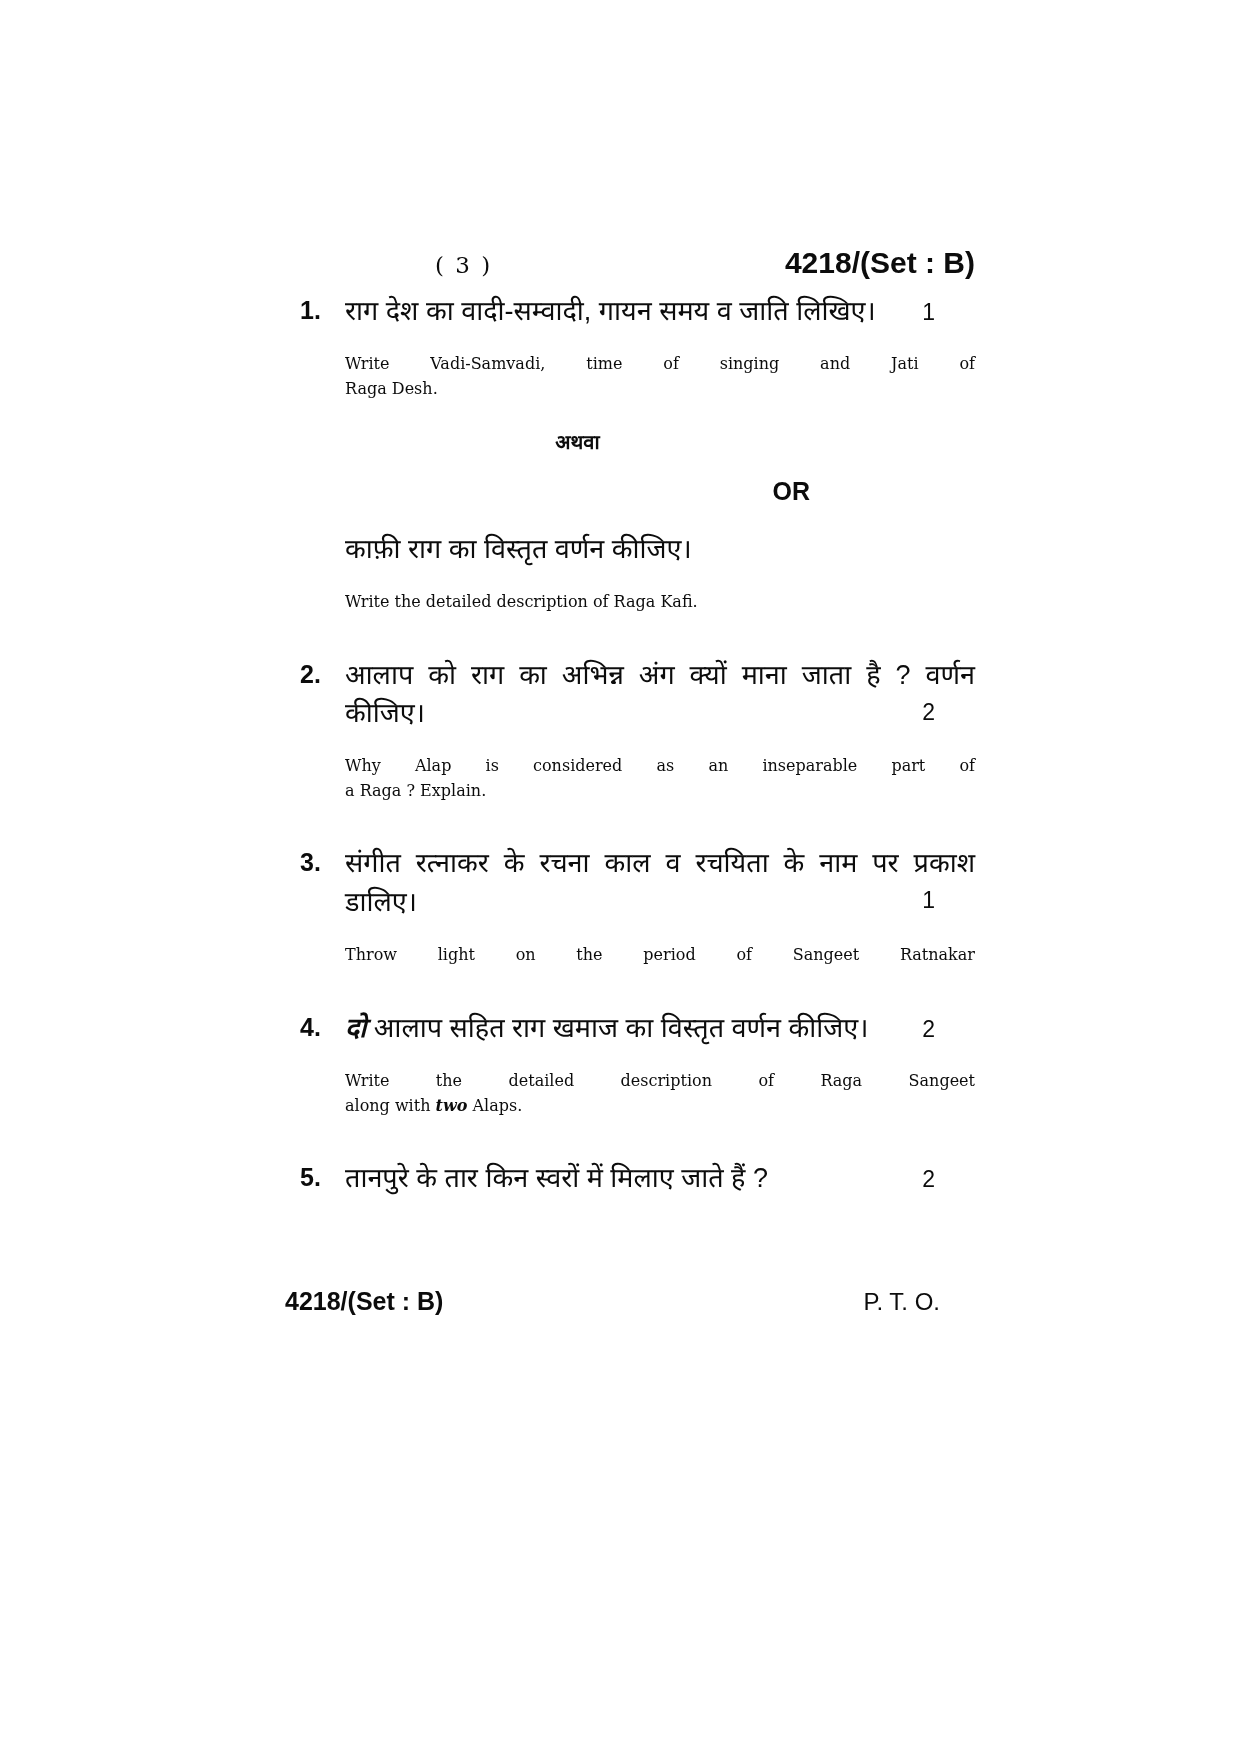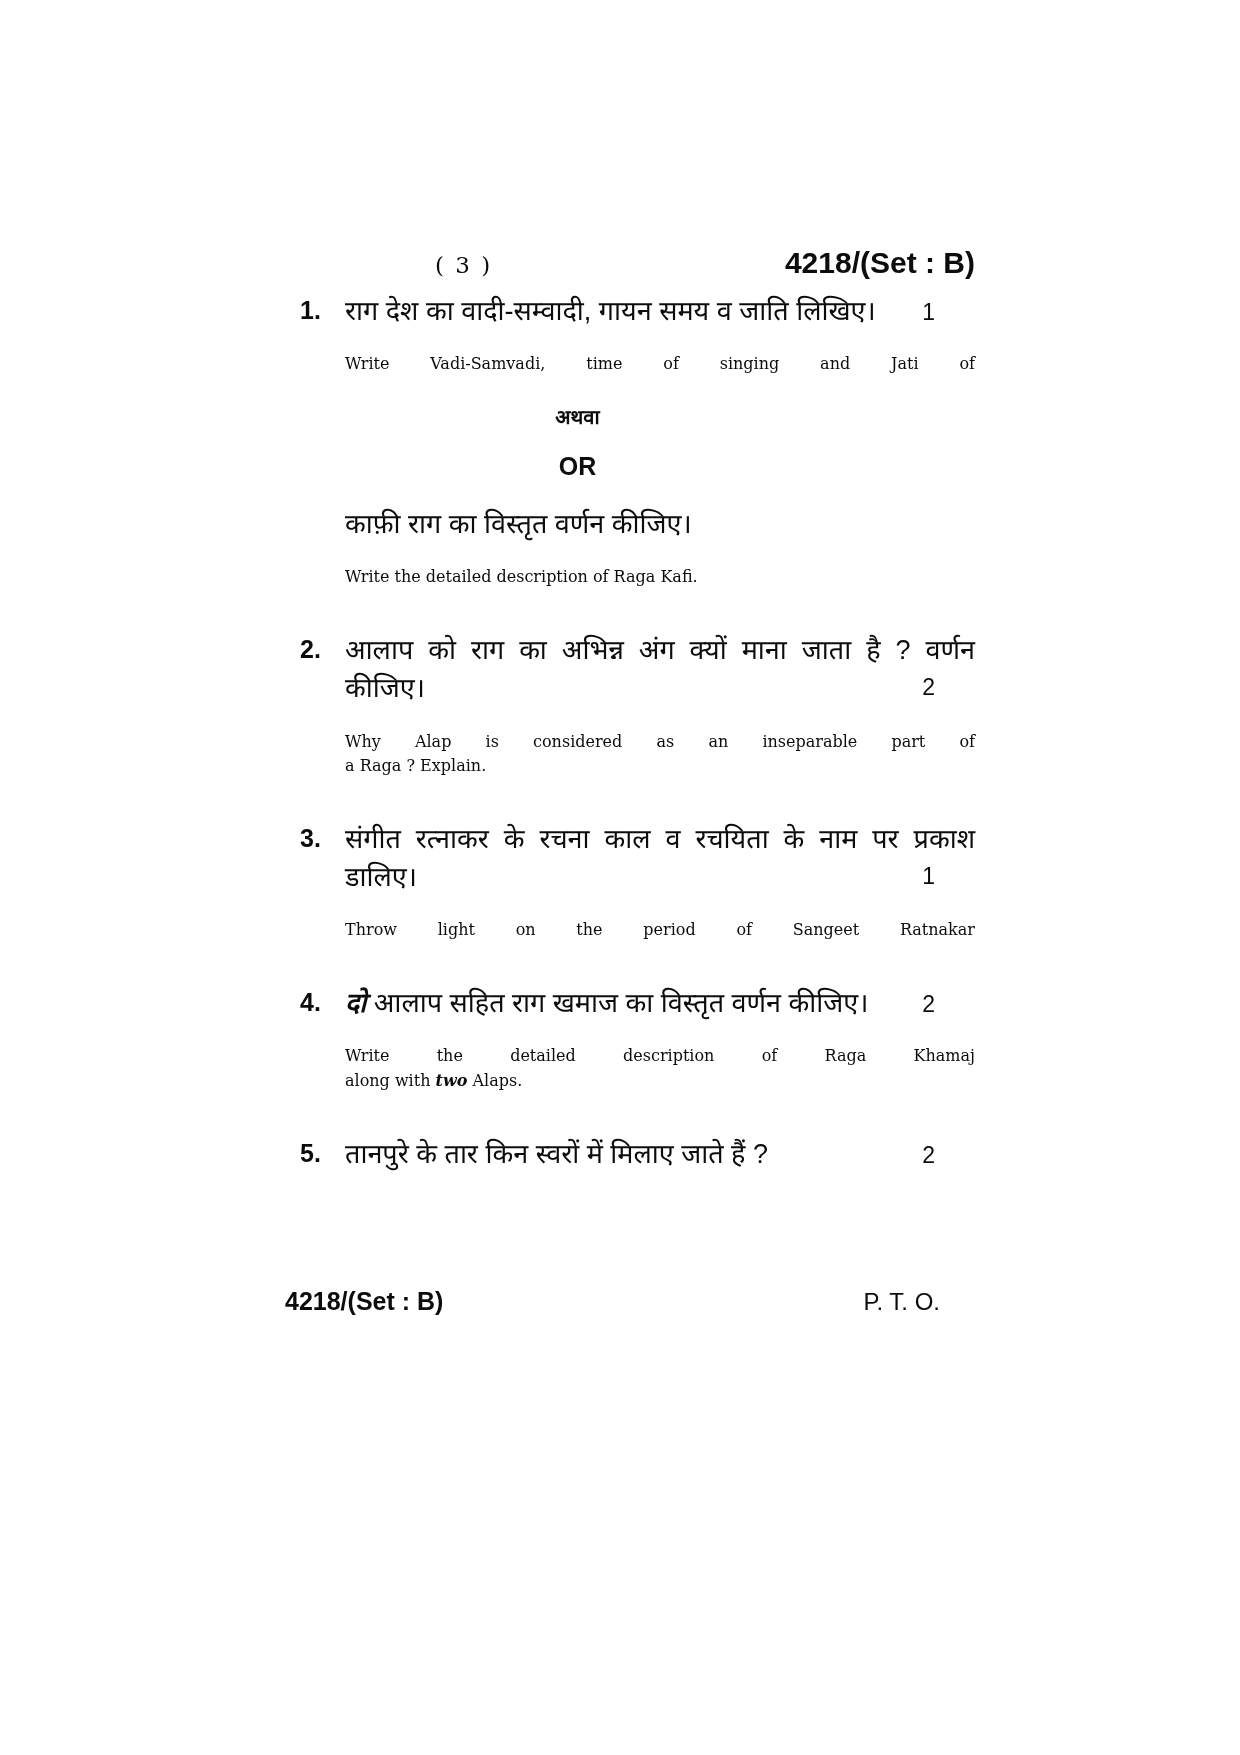--- a/index.html
+++ b/index.html
@@ -56,21 +56,21 @@
     font-family: "DejaVu Serif", "Liberation Serif", serif;
     font-size: 16px;
     line-height: 1.54;
   }
   .eline.jline { text-align: justify; text-align-last: justify; }
   .eline.lline { text-align: left; }
   .bi { font-weight: bold; font-style: italic; }
   
   .or-block { margin: 26px 165px 0 45px; text-align: center; }
   .or-hindi { font-size: 20px; font-weight: bold; }
-  .or-english { margin-top: 22px; font-size: 25px; font-weight: bold; }
+  .or-english { margin-top: 22px; font-size: 25px; font-weight: bold; text-align: right; }
   .alt-part { margin-top: 24px; }
   
   .footer {
     position: absolute;
     left: 285px; top: 1287px; width: 655px;
     display: flex; justify-content: space-between; align-items: baseline;
   }
   .footer-left { font-size: 25px; font-weight: bold; }
   .footer-right {
     font-size: 24px;
@@ -89,20 +89,21 @@
     </div>
 
     <section class="question" style="margin-top:10px;">
       <div class="q-hindi">
         <span class="q-num">1.</span>
         <div class="hline lline">राग देश का वादी-सम्वादी, गायन समय व जाति लिखिए।</div>
         <span class="q-mark at-top">1</span>
       </div>
       <div class="q-english">
         <div class="eline jline">Write Vadi-Samvadi, time of singing and Jati of</div>
+        <div class="eline lline">Raga Desh.</div>
       </div>
       <div class="or-block">
         <div class="or-hindi">अथवा</div>
         <div class="or-english">OR</div>
       </div>
       <div class="q-hindi alt-part">
         <div class="hline lline">काफ़ी राग का विस्तृत वर्णन कीजिए।</div>
       </div>
       <div class="q-english">
         <div class="eline lline">Write the detailed description of Raga Kafi.</div>
@@ -134,21 +135,21 @@
       </div>
     </section>
 
     <section class="question">
       <div class="q-hindi">
         <span class="q-num">4.</span>
         <div class="hline lline"><span class="bi">दो</span><span> आलाप सहित राग खमाज का विस्तृत वर्णन कीजिए।</span></div>
         <span class="q-mark at-top">2</span>
       </div>
       <div class="q-english">
-        <div class="eline jline">Write the detailed description of Raga Khamaj</div>
+        <div class="eline jline">Write the detailed description of Raga Sangeet</div>
         <div class="eline lline"><span>along with </span><span class="bi">two</span><span> Alaps.</span></div>
       </div>
     </section>
 
     <section class="question">
       <div class="q-hindi">
         <span class="q-num">5.</span>
         <div class="hline lline">तानपुरे के तार किन स्वरों में मिलाए जाते हैं ?</div>
         <span class="q-mark at-top">2</span>
       </div>

